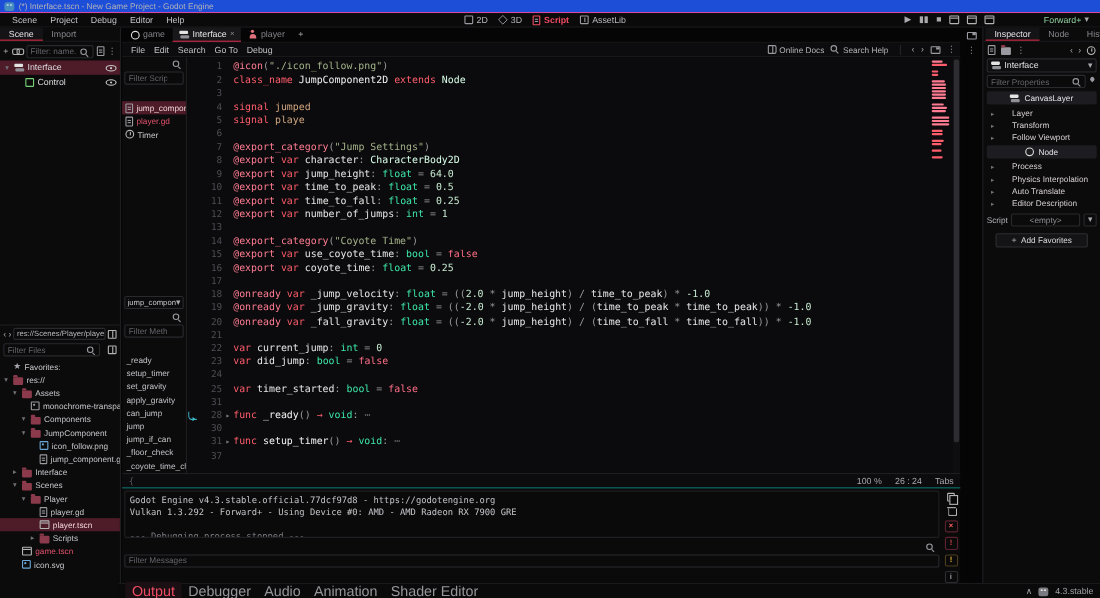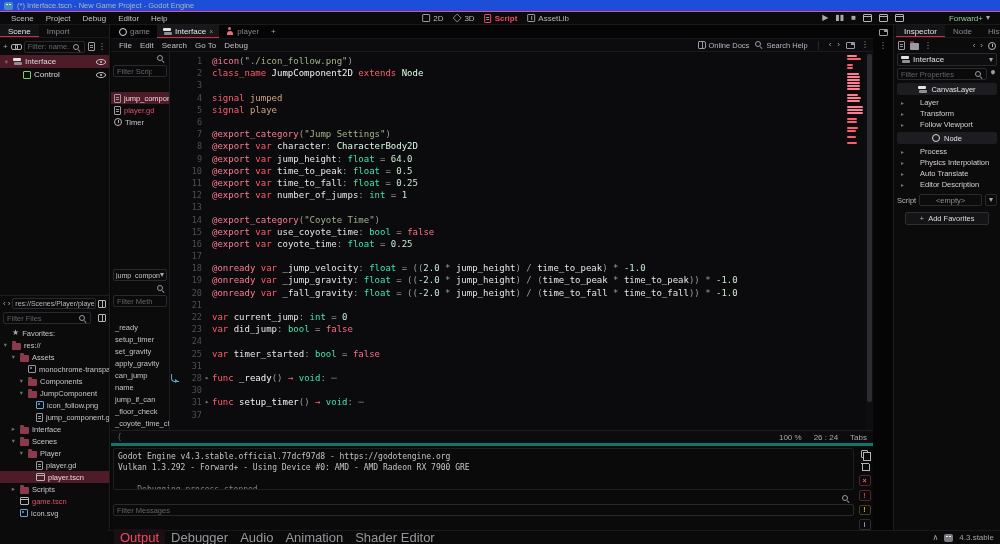--- a/index.html
+++ b/index.html
@@ -132,21 +132,21 @@
   .tk-cls{color:#f2f2f2;font-weight:normal}.tk-foldm{color:#6f6f75}
   .caret{display:inline-block;width:1px;height:10px;background:#ffffff;vertical-align:-1px}
   #minimap{position:absolute;right:9px;top:3px;width:17px}
   #minimap div{height:2px;margin-bottom:1px;border-radius:1px}
   #code-scrollbar{position:absolute;right:0;top:0;bottom:0;width:7px;background:#0e0e10}
   #code-thumb{position:absolute;right:1px;top:2px;width:5px;height:92%;background:#2c2c31;border-radius:2px}
   #code-status{display:flex;align-items:center;height:13px;border-top:1px solid #1e1e21;background:#0c0c0e;padding:0 6px;font-size:8px;color:#a8a8ad}
   #code-status .right{margin-left:auto;display:flex;gap:12px}
   #status-brace{color:#55555c;font-family:"DejaVu Sans Mono",monospace}
   
-  #output{display:flex;height:87px;border-top:3px solid #0f766e;background:#0a0a0b}
+  #output{display:flex;height:87px;border-top:1px solid #0f766e;background:#0a0a0b}
   #output-left{flex:1;display:flex;flex-direction:column;padding:2px}
   #output-box{flex:1;border:1px solid #1f1f22;border-radius:2px;padding:2px 4px;overflow:hidden;font-family:"DejaVu Sans Mono",monospace;font-size:8px;line-height:11px}
   .o-info{color:#c4c4c8}.o-dim{color:#808086}
   #output-filter{margin-top:2px;position:relative;display:flex;align-items:center}
   #output-icons{width:17px;display:flex;flex-direction:column;align-items:center;gap:4px;padding-top:4px}
   .otoggle{width:12px;height:12px;border:1px solid #2c2c31;border-radius:2px;display:flex;align-items:center;justify-content:center;font-size:7px;font-weight:bold}
   .otoggle.err{color:#ff5d5d;border-color:#5a2230}.otoggle.err2{color:#d24545;border-color:#5a2230}
   .otoggle.warn{color:#e8b33a;border-color:#4d3d1c}.otoggle.info{color:#9a9aa0}
   
   #bottom-bar{position:absolute;left:108px;right:0;top:530px;height:14px;background:#0a0a0b;border-top:1px solid #1a1a1d;display:flex;align-items:center;padding:0 6px;gap:2px}
@@ -320,21 +320,21 @@
         <div class="fs-row" style="padding-left: 26px;">
           <span class="fs-arrow"></span>
           <span class="i i-page"></span>
           <span>player.gd</span>
         </div>
         <div class="fs-row sel" style="padding-left: 26px;">
           <span class="fs-arrow"></span>
           <span class="i i-clap"></span>
           <span>player.tscn</span>
         </div>
-        <div class="fs-row" style="padding-left: 10px;">
+        <div class="fs-row" style="padding-left: 26px;">
           <span class="fs-arrow">▸</span>
           <span class="i i-folder"></span>
           <span>Scripts</span>
         </div>
         <div class="fs-row red" style="padding-left: 10px;">
           <span class="fs-arrow"></span>
           <span class="i i-clap"></span>
           <span>game.tscn</span>
         </div>
         <div class="fs-row" style="padding-left: 10px;">
@@ -416,21 +416,21 @@
       <div class="search-wrap pad23">
         <input placeholder="Filter Methods" style="">
         <span class="i i-mag"></span>
       </div>
       <div id="methods-list">
           <div class="method-item">_ready</div>
           <div class="method-item">setup_timer</div>
           <div class="method-item">set_gravity</div>
           <div class="method-item">apply_gravity</div>
           <div class="method-item">can_jump</div>
-          <div class="method-item">name</div>
+          <div class="method-item">jump</div>
           <div class="method-item">jump_if_can</div>
           <div class="method-item">_floor_check</div>
           <div class="method-item">_coyote_time_che..</div>
         </div>
     </div>
     <div id="code">
       <div id="code-lines">
           <div class="code-line"><span class="g-icon"></span><span class="g-num">1</span><span class="g-fold"></span><span class="g-text"><span class="tk-ann">@icon</span><span class="tk-op">(</span><span class="tk-str">"./icon_follow.png"</span><span class="tk-op">)</span></span></div>
           <div class="code-line"><span class="g-icon"></span><span class="g-num">2</span><span class="g-fold"></span><span class="g-text"><span class="tk-kw">class_name</span><span class="tk-pl"> </span><span class="tk-cls">JumpComponent2D</span><span class="tk-pl"> </span><span class="tk-kw">extends</span><span class="tk-pl"> </span><span class="tk-etype">Node</span></span></div>
           <div class="code-line"><span class="g-icon"></span><span class="g-num">3</span><span class="g-fold"></span><span class="g-text"></span></div>

